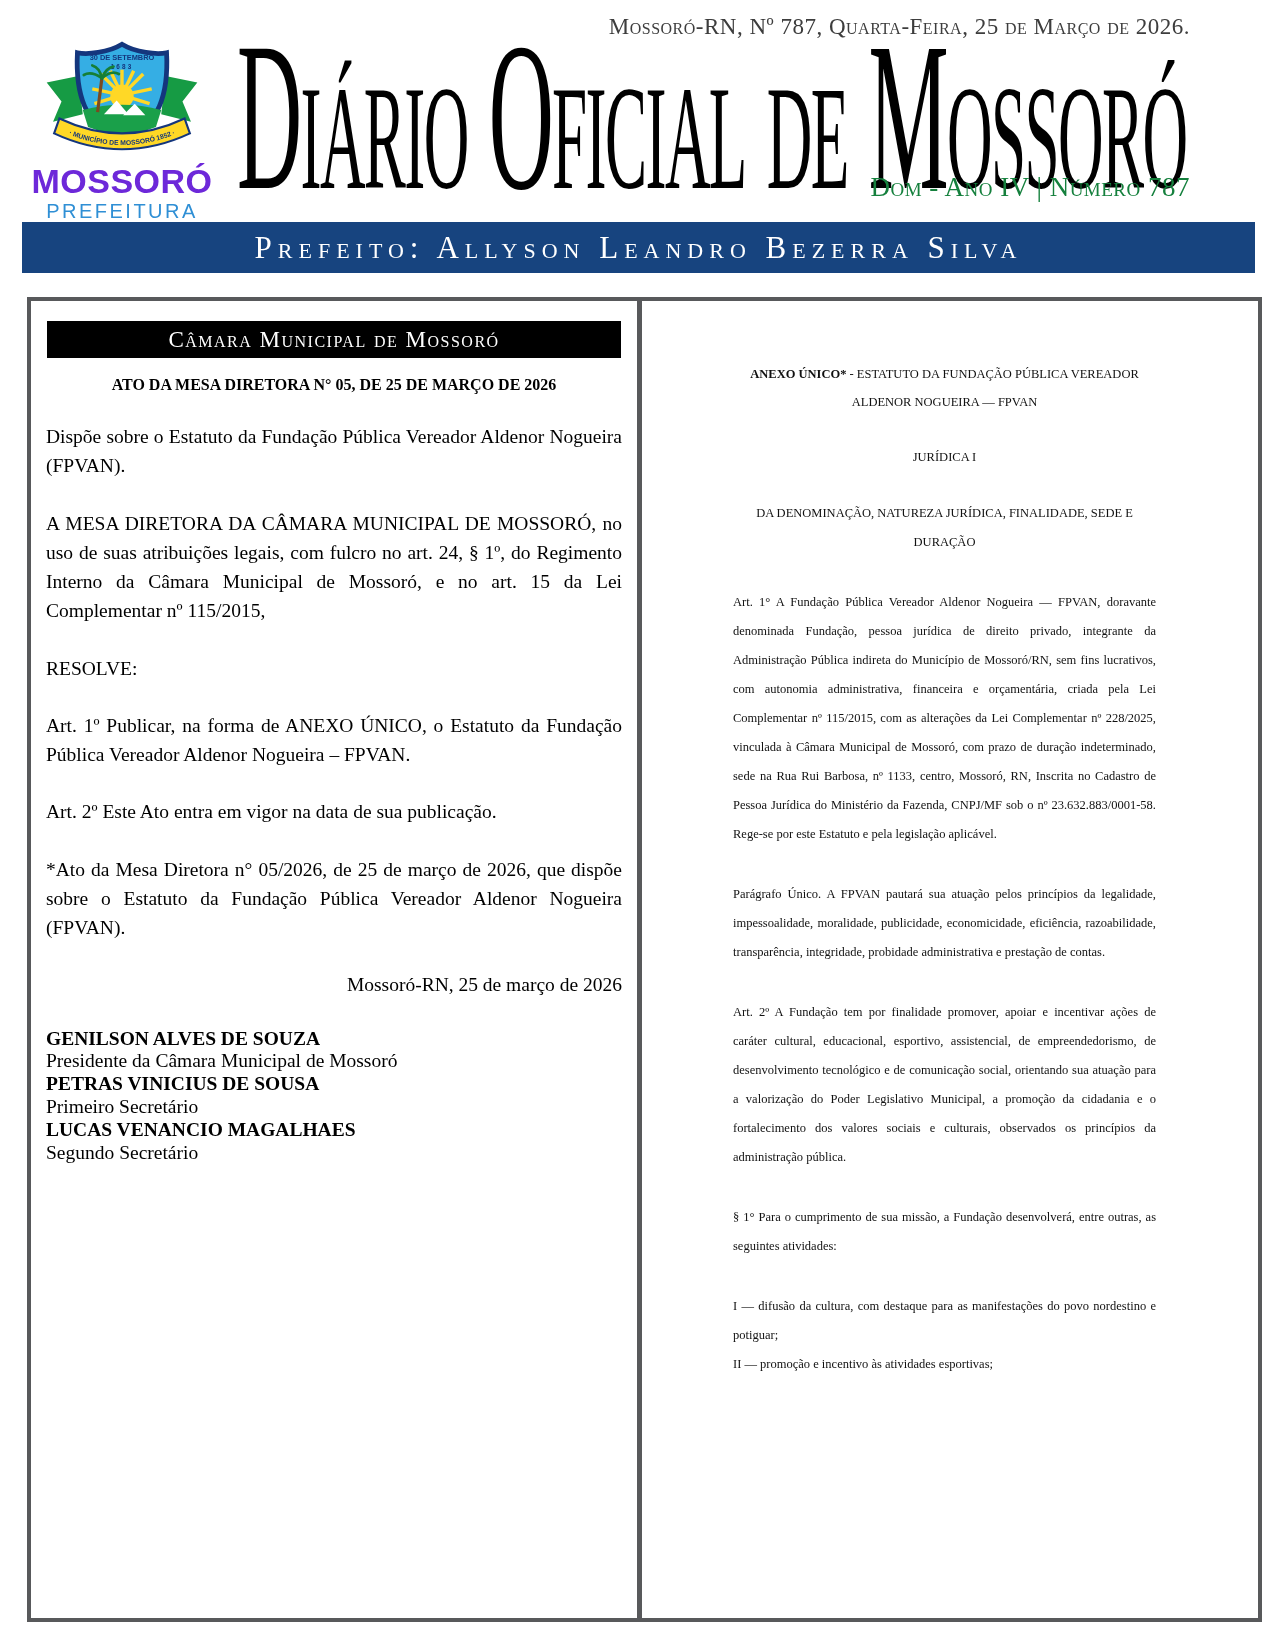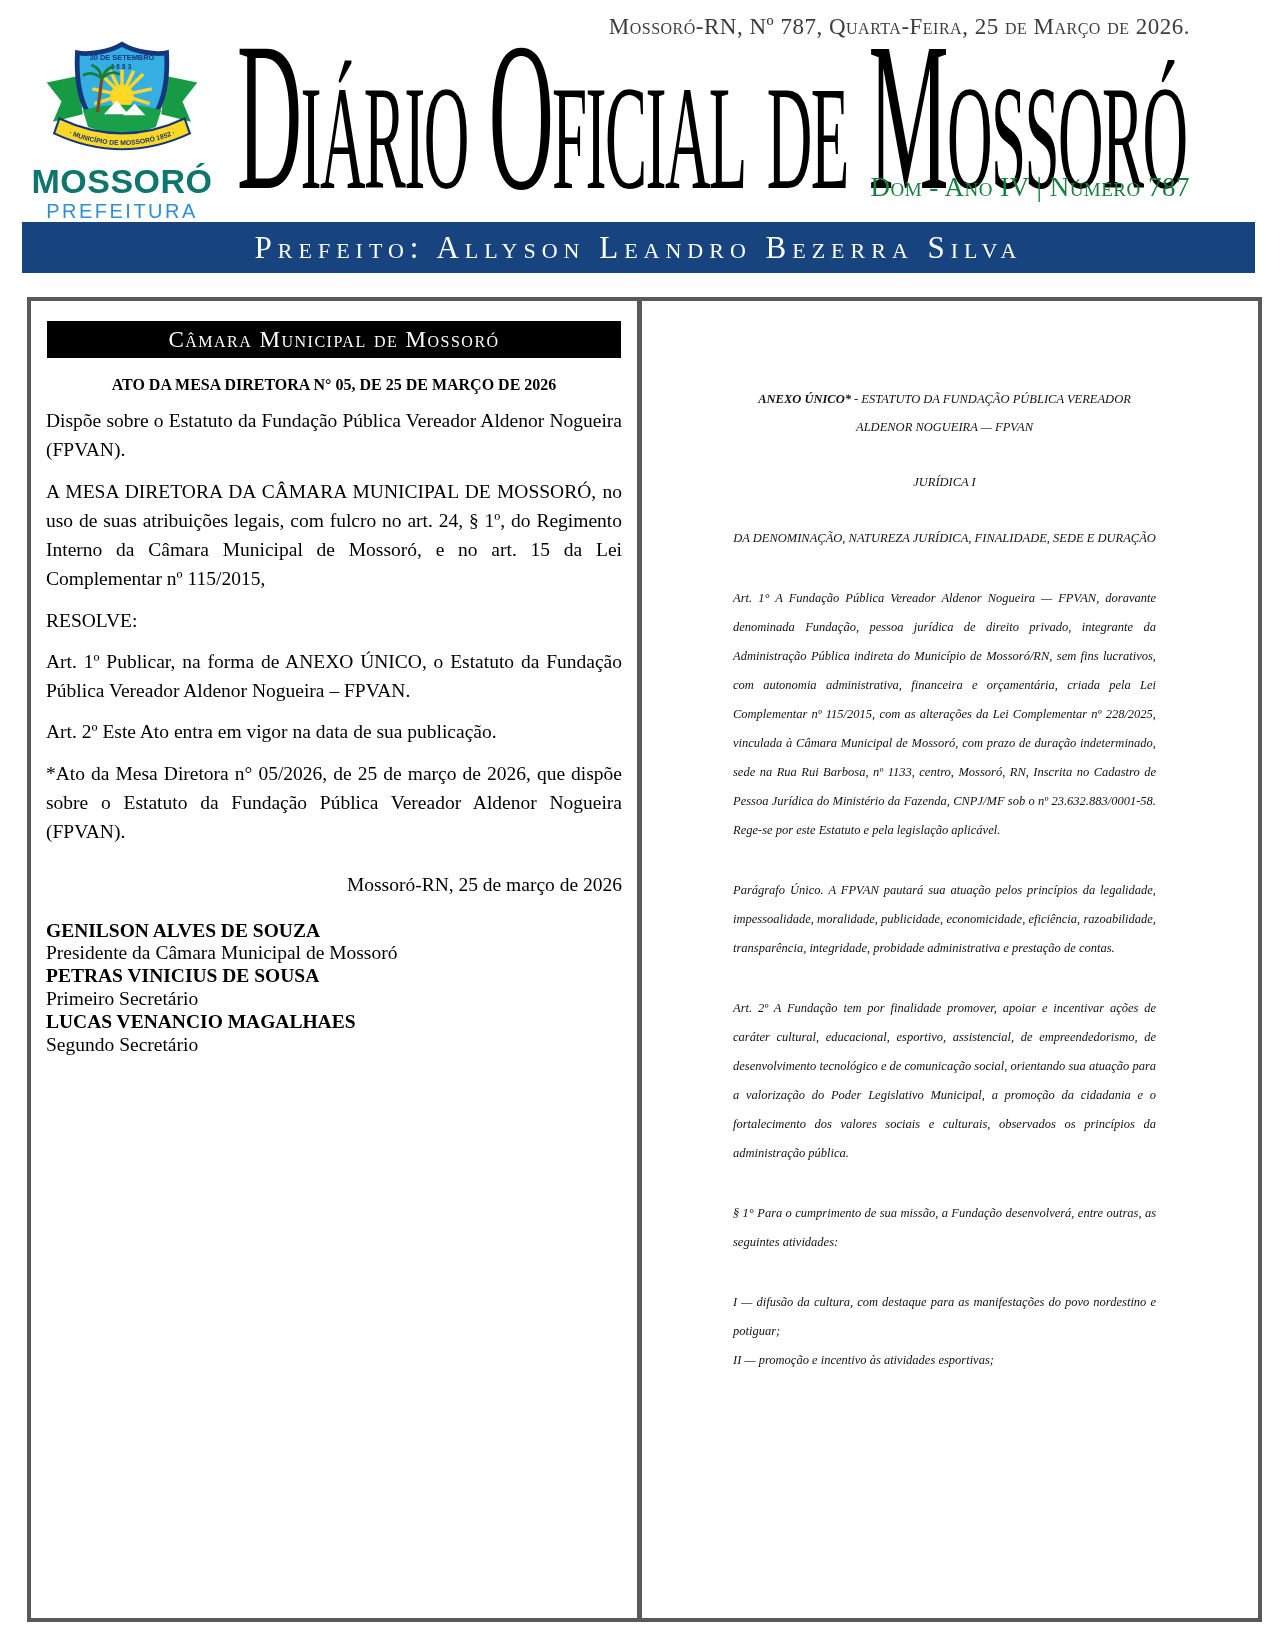--- a/index.html
+++ b/index.html
@@ -12,51 +12,51 @@
   .masthead-title{position:absolute;left:237px;top:10px;margin:0;font-weight:400;
         font-size:170px;line-height:1;font-variant:small-caps;letter-spacing:-3px;
         white-space:nowrap;transform:scale(0.53,1.25);transform-origin:left top;color:#000;}
   .dom-line{position:absolute;top:172px;right:85px;font-size:27px;
         font-variant:small-caps;letter-spacing:.5px;color:#15803d;white-space:nowrap;}
 
   
   .logo{position:absolute;left:28px;top:40px;width:188px;text-align:center;}
   .logo svg{display:block;margin:0 auto;}
   .logo-city{font-family:"Liberation Sans",sans-serif;font-weight:bold;font-size:34px;
-        letter-spacing:.5px;color:#0f766e;line-height:1.05;margin-top:2px;}
+        letter-spacing:.5px;color:#6d28d9;line-height:1.05;margin-top:2px;}
   .logo-sub{font-family:"Liberation Sans",sans-serif;font-size:20px;letter-spacing:2.5px;
         color:#2f8fd5;line-height:1.1;}
 
   
   .prefeito-banner{position:absolute;left:22px;top:222px;width:1233px;height:51px;
         background:#17447f;display:flex;align-items:center;justify-content:center;}
   .prefeito-banner span{color:#fff;font-size:31px;font-variant:small-caps;
         letter-spacing:6px;white-space:nowrap;}
 
   
   .frame{position:absolute;left:27px;top:297px;width:1227px;height:1317px;
         border:4px solid #58595b;display:flex;align-items:stretch;}
   .divider{flex:0 0 5px;background:#58595b;}
 
   
   .col-left{flex:0 0 576px;padding:20px 15px 0 15px;}
   .section-bar{height:37px;background:#000000;display:flex;align-items:center;
         justify-content:center;margin:0 1px 16px 1px;}
   .section-bar span{color:#fff;font-size:23px;font-variant:small-caps;letter-spacing:1.5px;}
   .act-title{font-size:16px;font-weight:bold;text-align:center;margin:18px 0 6px 0;}
-  .col-left p{font-size:19.5px;line-height:1.5;margin:12px 0;}
+  .col-left p{font-size:19.5px;line-height:1.5;margin:28px 0;}
   .just{text-align:justify;}
   .center{text-align:center;}
   .dateline{text-align:right;margin-top:24px !important;}
   .signatures{text-align:left;margin-top:20px;}
   .signatures p{margin:0 !important;line-height:1.17 !important;}
   .sig-name{font-weight:bold;}
 
   
-  .col-right{flex:1;padding:84px 102px 0 91px;font-style:italic;}
+  .col-right{flex:1;padding:59px 102px 0 91px;}
   .col-right p{font-size:12.5px;line-height:29px;margin:0;color:#111;}
   .annex-title{text-align:center;line-height:28px !important;}
   .annex-title .b{font-weight:bold;}
   .chapter{text-align:center;margin-top:27px !important;}
   .chapter-sub{text-align:center;margin-top:27px !important;}
   .rbody{text-align:justify;margin-top:31px !important;}
   .rtight{text-align:justify;margin-top:0 !important;}
 </style>
 </head>
 <body>

